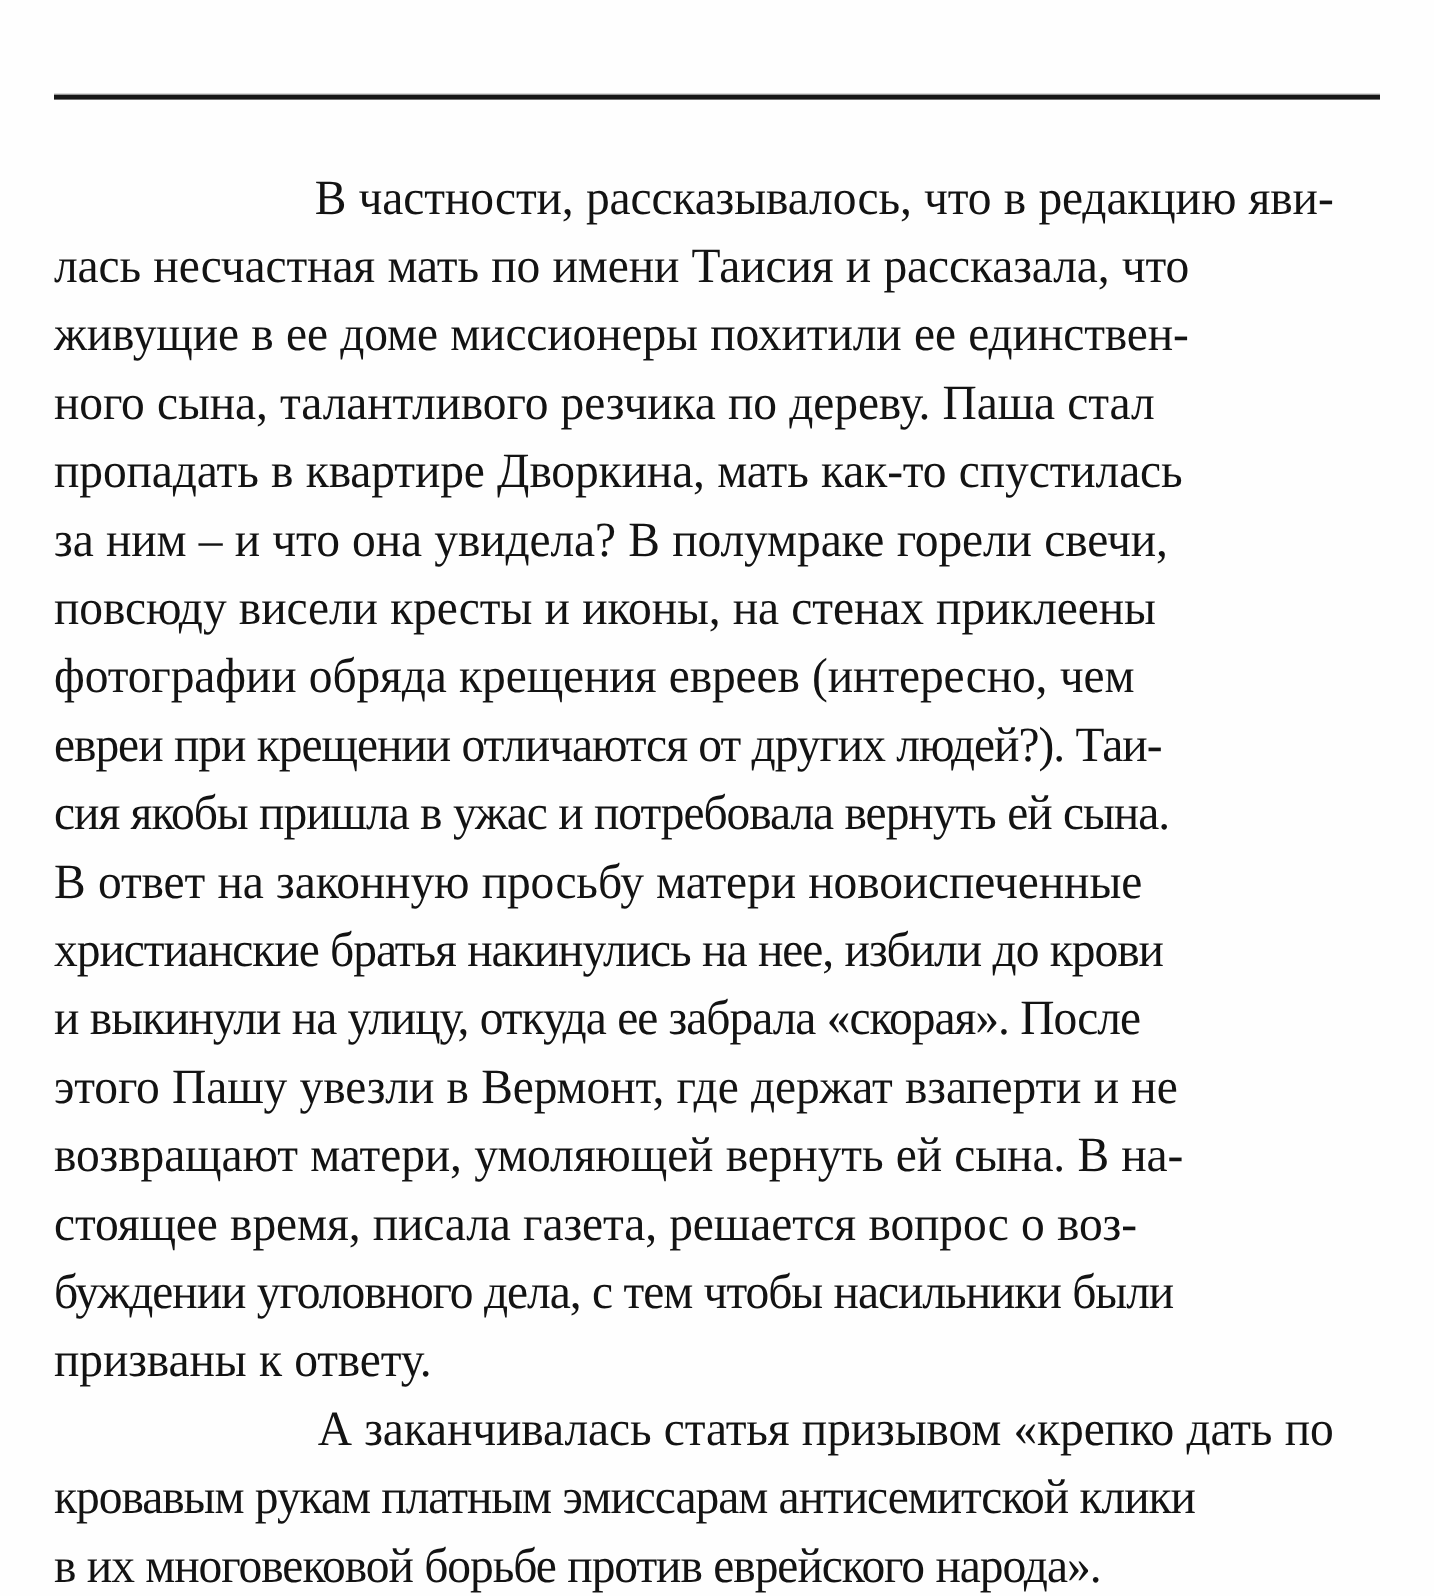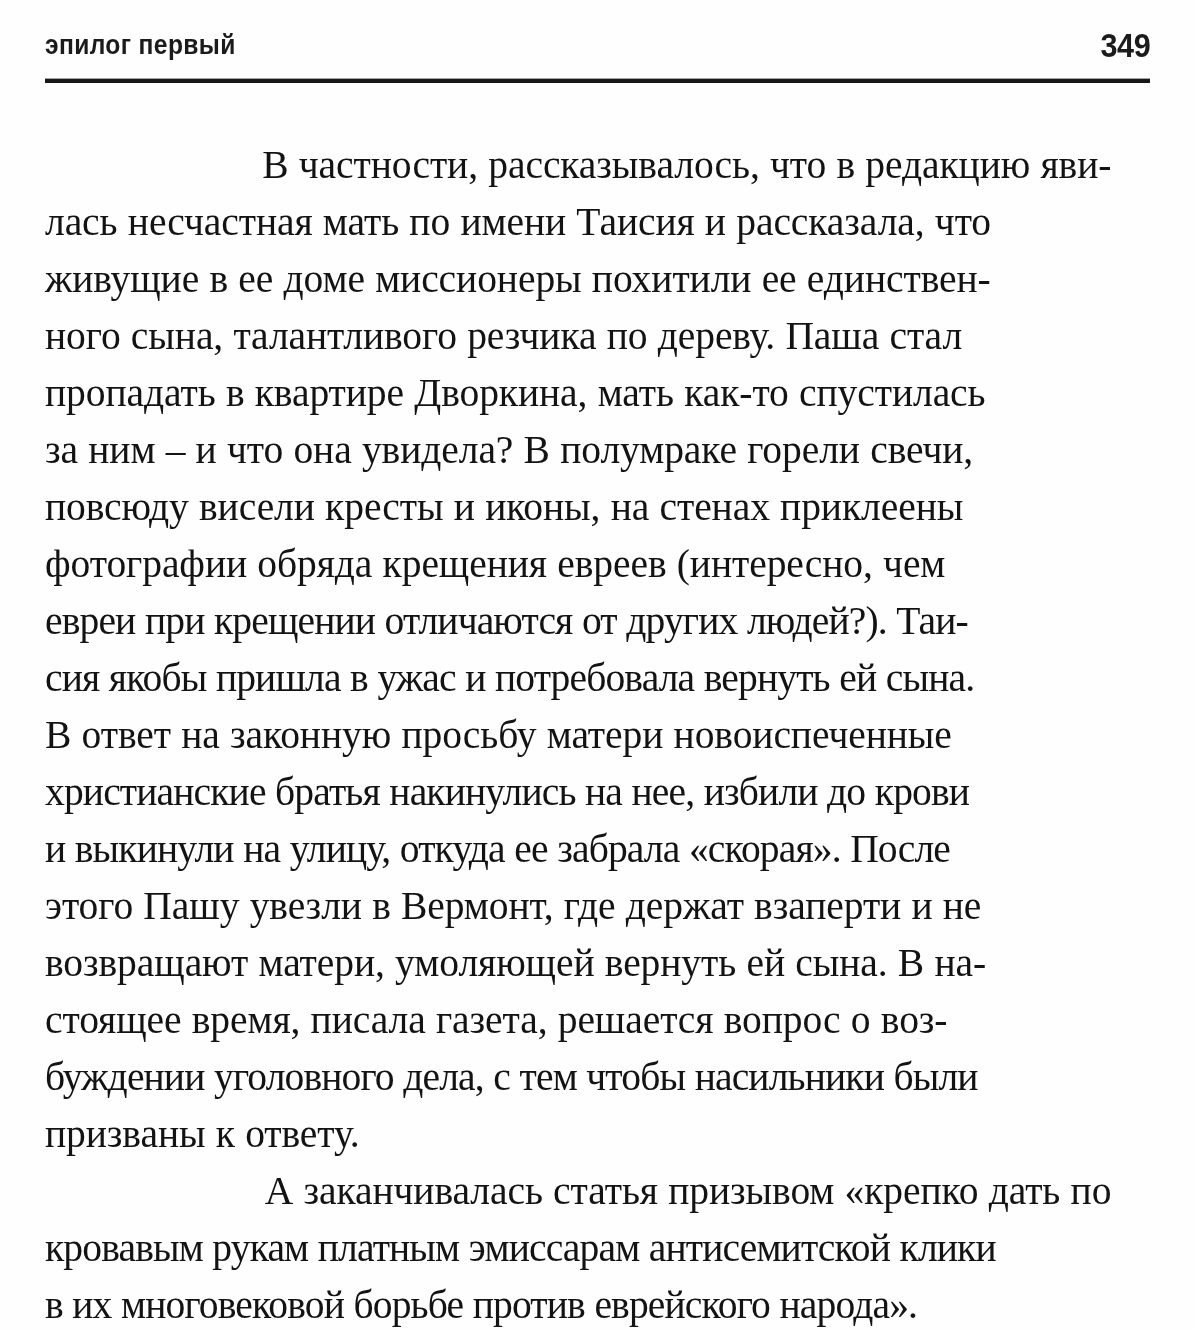--- a/index.html
+++ b/index.html
@@ -104,24 +104,20 @@
   }
   .tight {
     letter-spacing: -0.9px;
   }
 </style>
 </head>
 <body>
 
 <div class="page">
 
-  <div class="running-head">
-    <div class="chapter-title">эпилог первый</div>
-    <div class="page-number">349</div>
-  </div>
 
   <div class="head-rule"></div>
 
   <div class="body-text">
 
     <p class="para para-1">
       <span class="line justified">
           <span class="indent"></span>
           <span>В частности, рассказывалось, что в редакцию яви-</span>
         </span>

